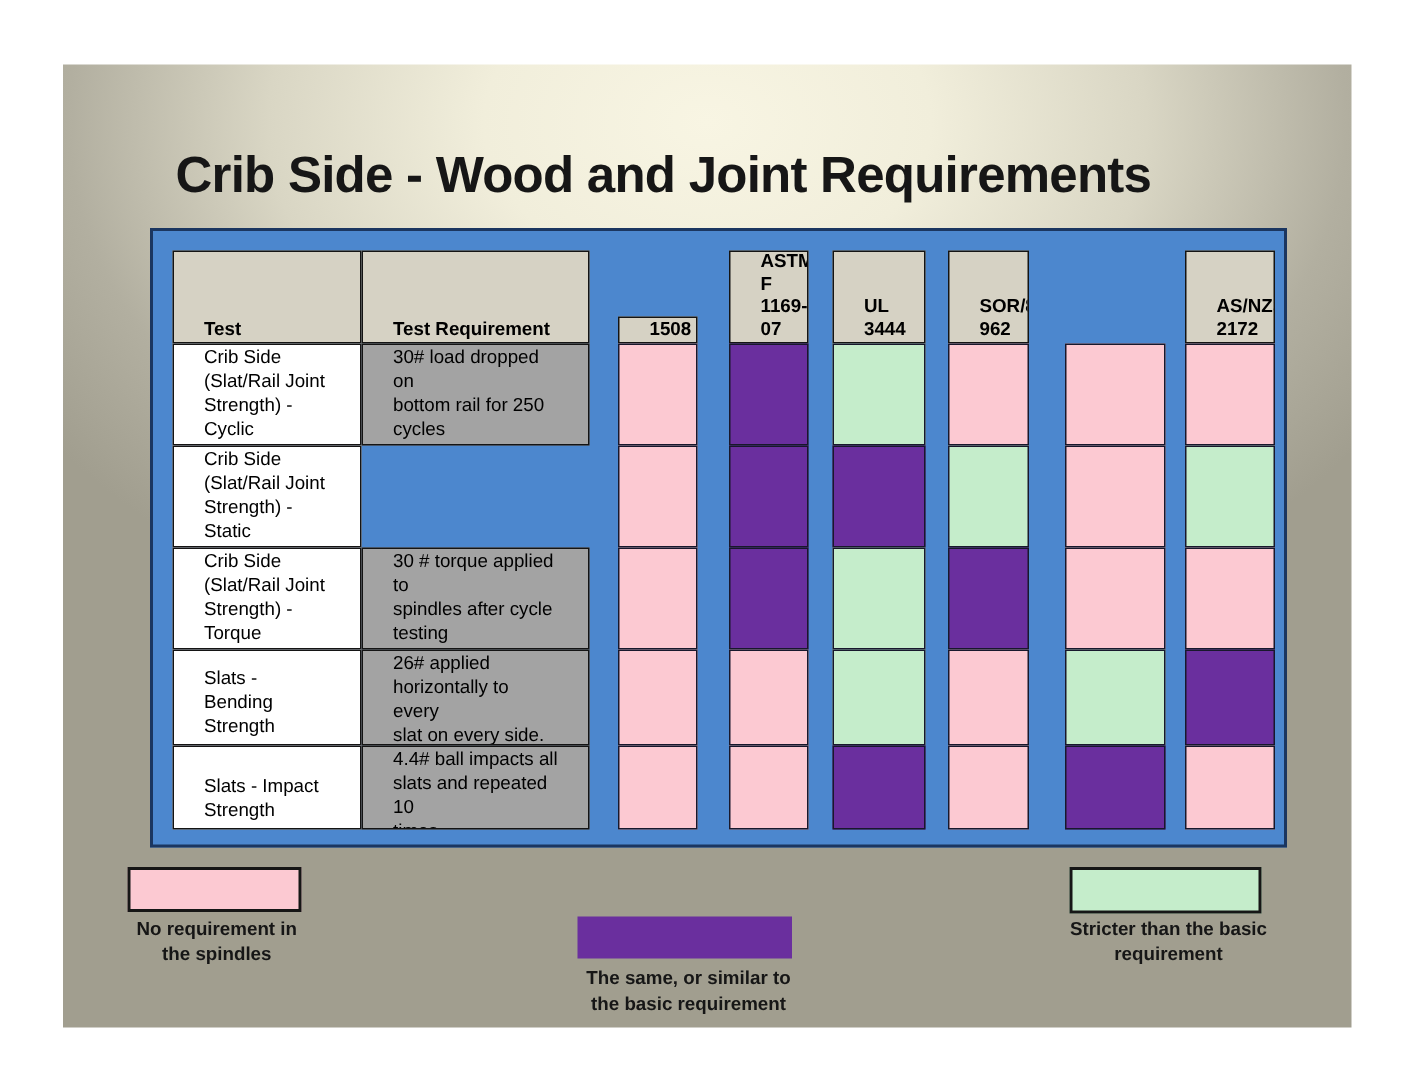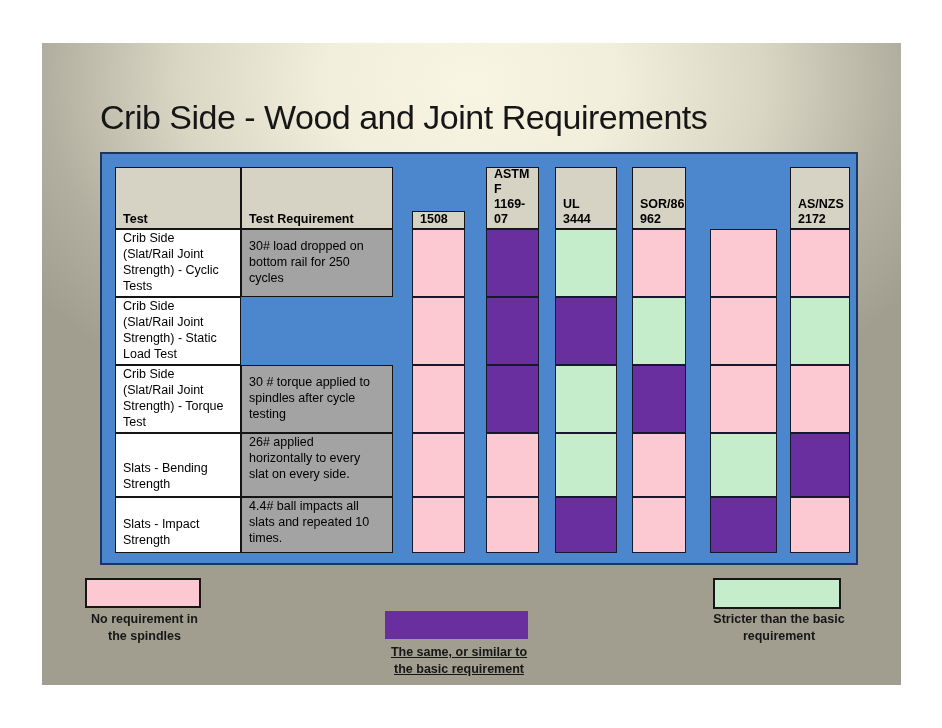--- a/index.html
+++ b/index.html
@@ -8,38 +8,38 @@
     font-family:"Liberation Sans", sans-serif;
     position:relative; overflow:hidden;
   }
   .page { position:absolute; left:0; top:0; width:942px; height:728px; background:#ffffff; }
   .slide {
     position:absolute; left:42px; top:43px; width:859px; height:642px;
     background: radial-gradient(ellipse 62% 58% at 50% 6%,
       #f8f5e3 0%, #f1eedb 28%, #d9d6c4 55%, #b2afa0 80%, #a19e8f 100%);
   }
   .slide-title {
-    position:absolute; left:58px; top:55px; margin:0;
-    font-size:34px; font-weight:400; color:#161616; letter-spacing:-0.5px;
+    position:absolute; left:75px; top:55px; margin:0;
+    font-size:34px; font-weight:700; color:#161616; letter-spacing:-0.5px;
     white-space:nowrap;
   }
   .table-frame {
     position:absolute; left:58px; top:109px; width:758px; height:413px;
     background:#4c87ce; border:2px solid #1b3660; box-sizing:border-box;
     padding:13px 0 0 13px;
   }
   .grid {
     display:grid;
     grid-template-columns:126px 152px 19px 53px 21px 53px 16px 62px 15px 54px 24px 67px 13px 60px;
     grid-template-rows:62px 68px 68px 68px 64px 56px;
     width:735px;
   }
   .cell {
     box-sizing:border-box; border:1px solid #141414;
-    font-size:12.5px; color:#000; padding:1px 7px;
+    font-size:12.5px; color:#000; padding:1px 20px;
     display:flex; overflow:hidden;
   }
   .hdr {
     background:#d6d2c4; font-weight:bold; align-items:flex-end;
     line-height:1.2; white-space:pre-line;
   }
   .test-cell {
     background:#ffffff; font-weight:normal; line-height:1.27; white-space:pre-line;
   }
   .basic-cell {
@@ -53,21 +53,21 @@
   .legend-swatch { position:absolute; box-sizing:border-box; }
   .legend-swatch.bordered { border:2px solid #161616; }
   #swatch-pink   { left:43px;  top:535px; width:116px; height:30px; }
   #swatch-purple { left:343px; top:568px; width:143px; height:28px; }
   #swatch-green  { left:671px; top:535px; width:128px; height:31px; }
   .legend-label {
     position:absolute; font-size:12.5px; font-weight:bold; color:#161616;
     text-align:center; line-height:1.35; white-space:pre-line;
   }
   #label-pink   { left:20px;  top:568px; width:165px; }
-  #label-purple { left:317px; top:601px; width:200px;text-decoration:underline; }
+  #label-purple { left:317px; top:601px; width:200px; }
   #label-green  { left:637px; top:568px; width:200px; }
 </style>
 </head>
 <body>
 
 <div class="page">
   <div class="slide">
 
     <h1 class="slide-title">Crib Side - Wood and Joint Requirements</h1>
 

